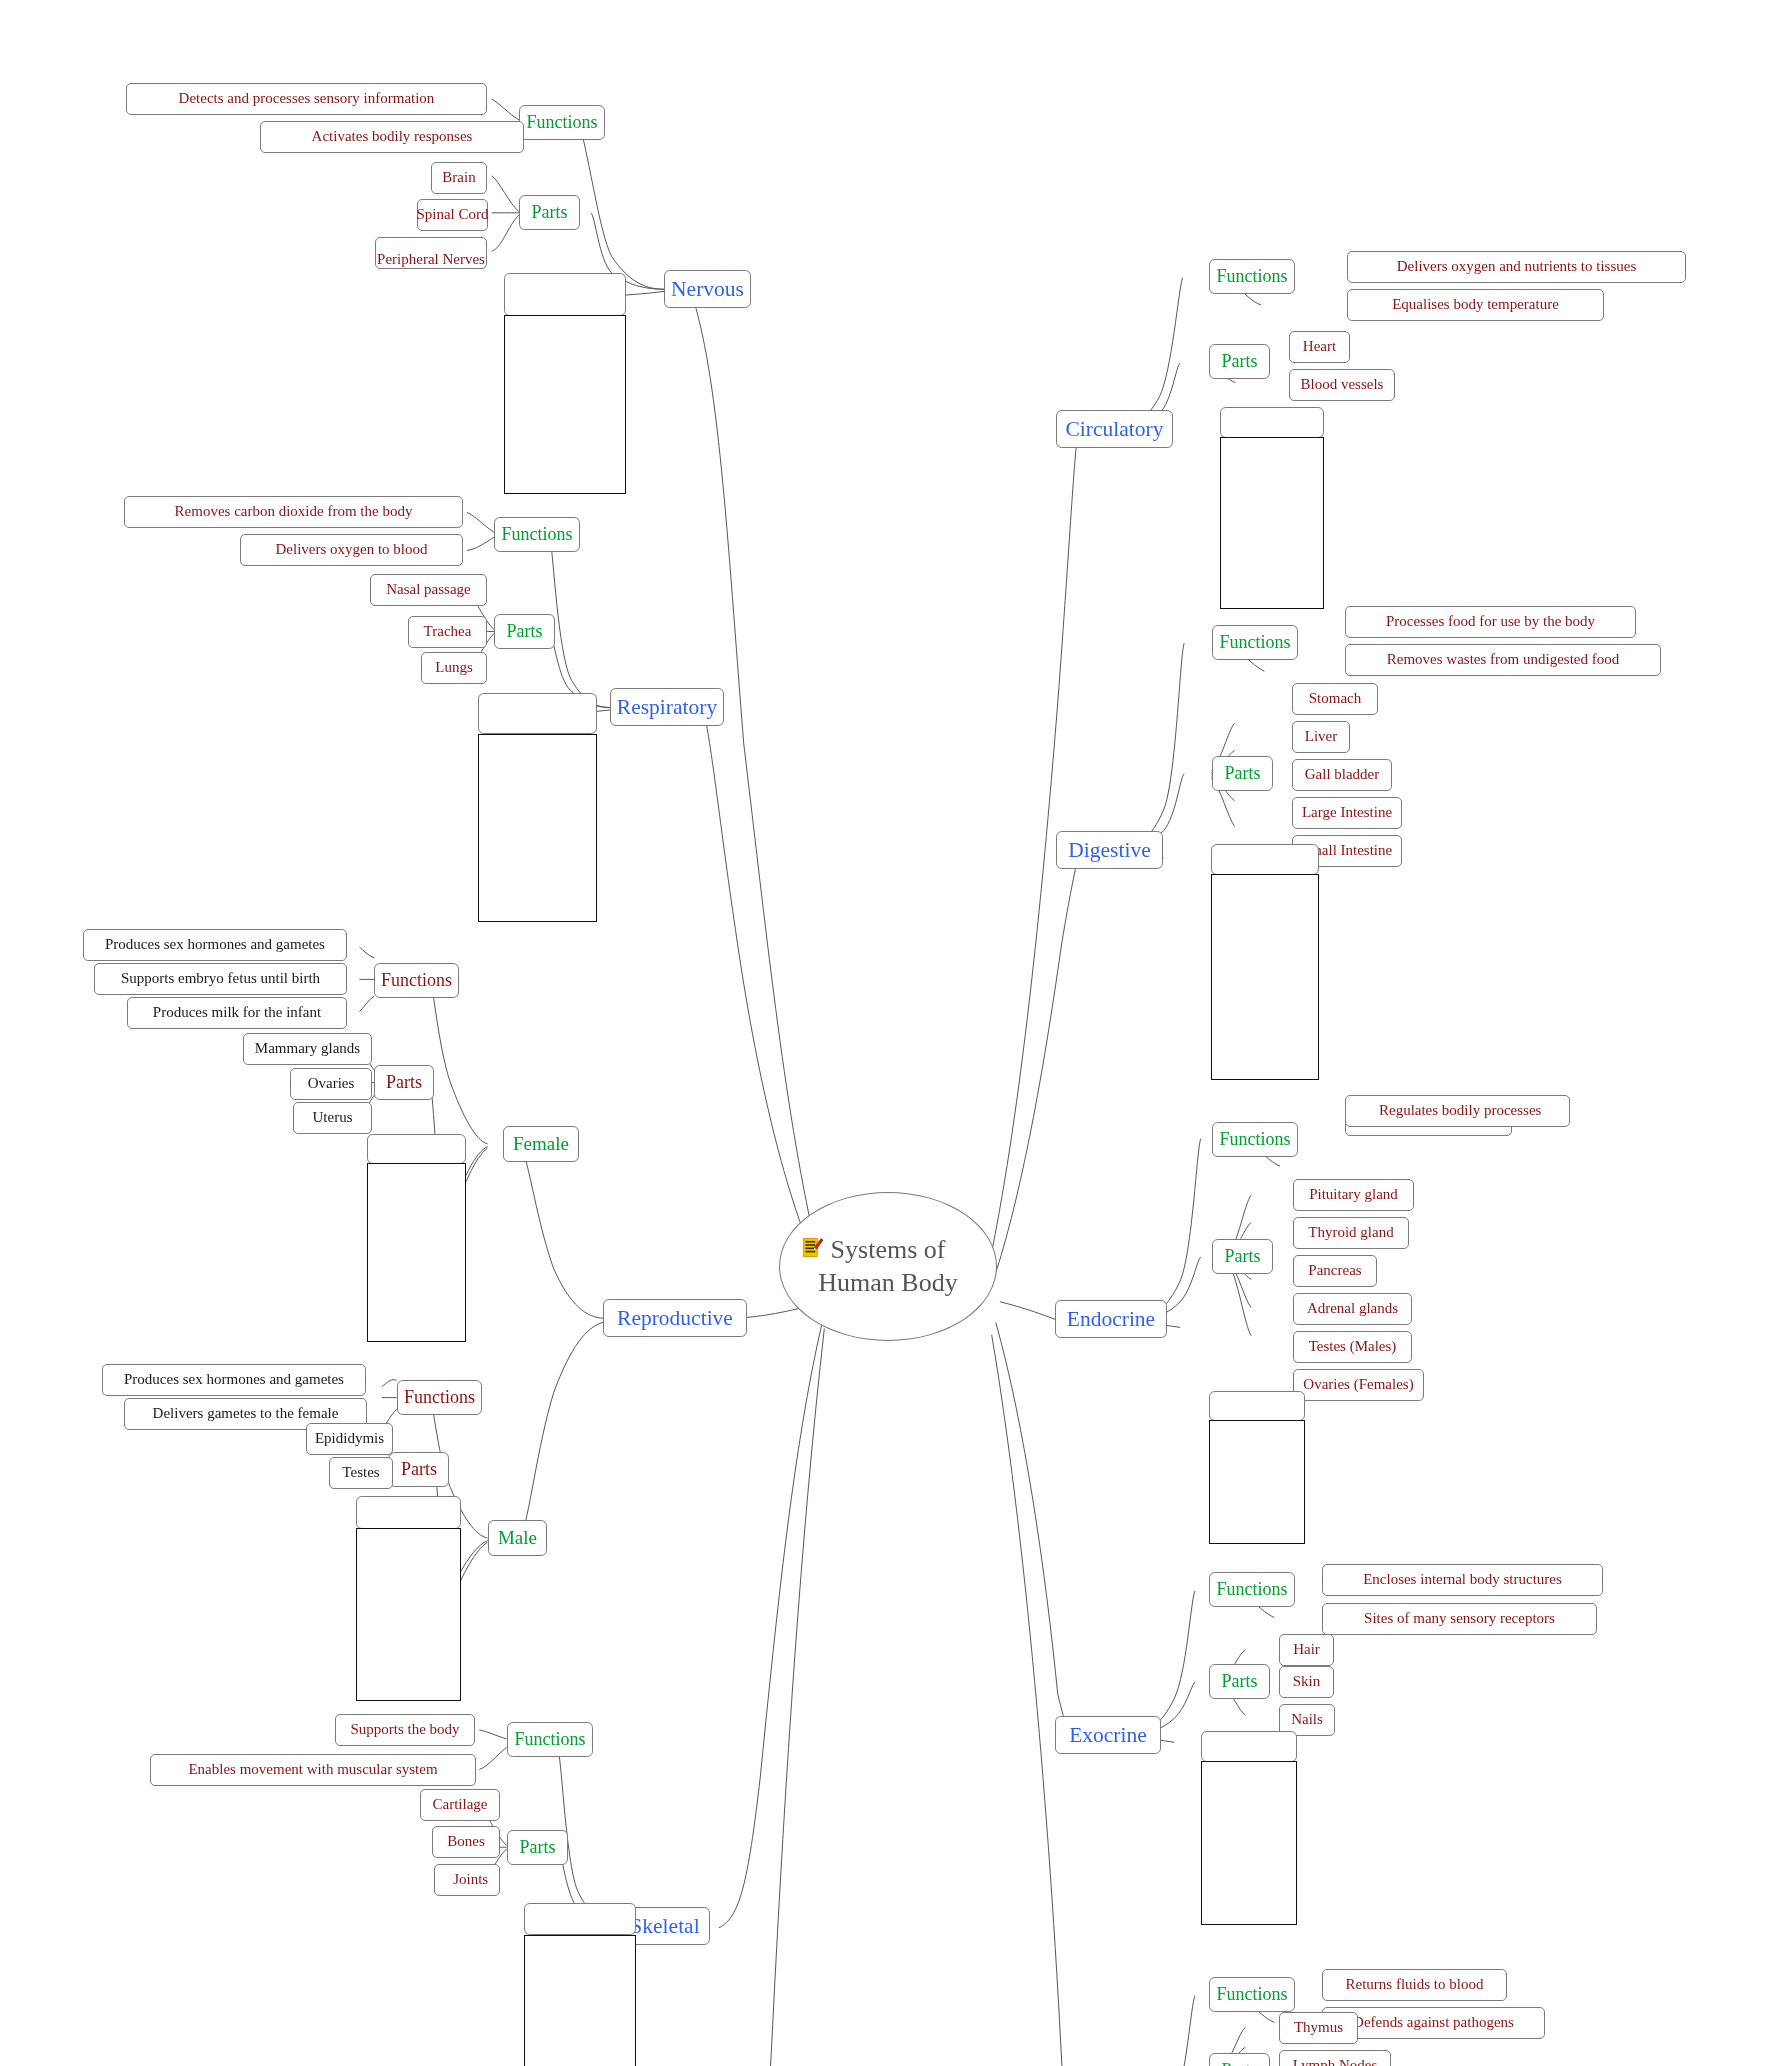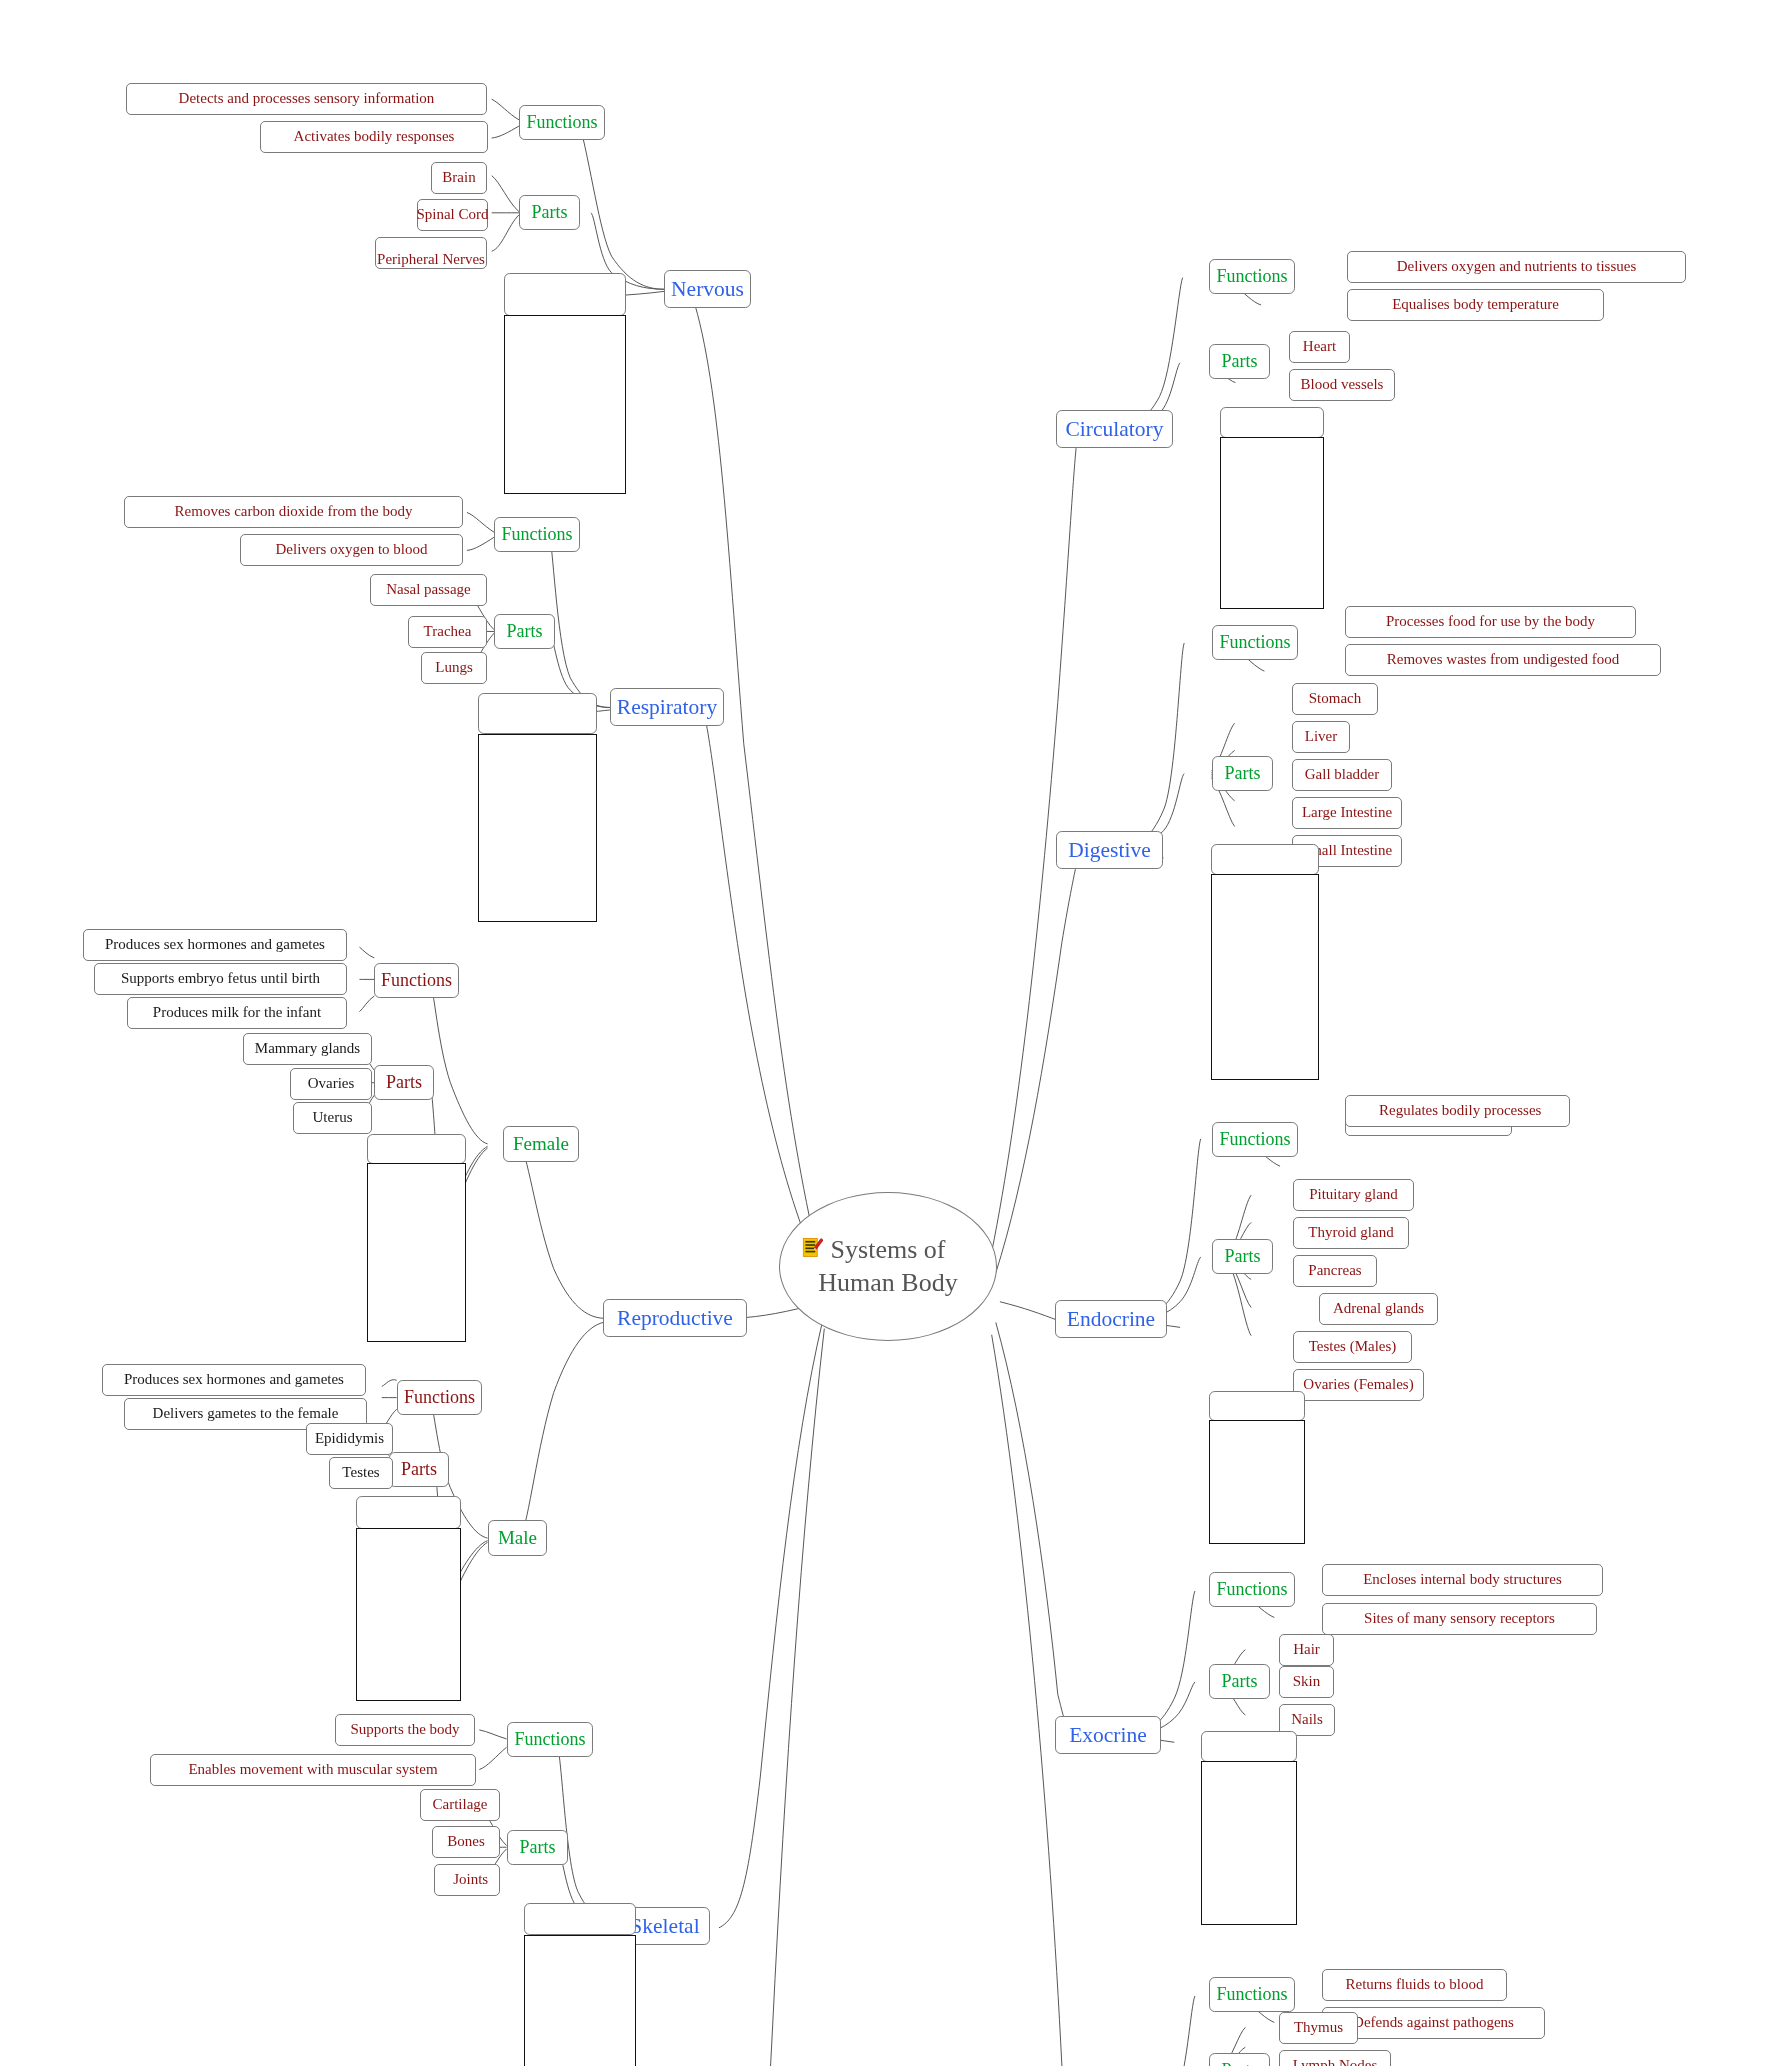--- a/index.html
+++ b/index.html
@@ -262,21 +262,21 @@
     </div>
   <div class="node cat" style="left:519px; top:105px; width:86px;">
       <span>Functions</span>
     </div>
   <div class="node cat" style="left:519px; top:195px; width:61px;">
       <span>Parts</span>
     </div>
   <div class="node leaf" style="left:126px; top:83px; width:361px;">
       <span>Detects and processes sensory information</span>
     </div>
-  <div class="node leaf" style="left:260px; top:121px; width:228px;">
+  <div class="node leaf" style="left:260px; top:121px; width:264px;">
       <span>Activates bodily responses</span>
     </div>
   <div class="node leaf" style="left:431px; top:162px; width:56px;">
       <span>Brain</span>
     </div>
   <div class="node leaf" style="left:417px; top:199px; width:71px;">
       <span>Spinal Cord</span>
     </div>
   <div class="node leaf" style="left:375px; top:237px; width:112px;align-items:flex-end;">
       <span>Peripheral Nerves</span>
@@ -470,21 +470,21 @@
     </div>
   <div class="node leaf" style="left:1293px; top:1179px; width:121px;">
       <span>Pituitary gland</span>
     </div>
   <div class="node leaf" style="left:1293px; top:1217px; width:116px;">
       <span>Thyroid gland</span>
     </div>
   <div class="node leaf" style="left:1293px; top:1255px; width:84px;">
       <span>Pancreas</span>
     </div>
-  <div class="node leaf" style="left:1293px; top:1293px; width:119px;margin-left:26px;">
+  <div class="node leaf" style="left:1293px; top:1293px; width:119px;">
       <span>Adrenal glands</span>
     </div>
   <div class="node leaf" style="left:1293px; top:1331px; width:119px;">
       <span>Testes (Males)</span>
     </div>
   <div class="node leaf" style="left:1293px; top:1369px; width:131px;">
       <span>Ovaries (Females)</span>
     </div>
   <div class="node imgnode" style="left:1209px; top:1391px; width:96px; height:30px;"></div>
   <div class="framebox" style="left:1209px; top:1420px; width:96px; height:124px;"></div>

